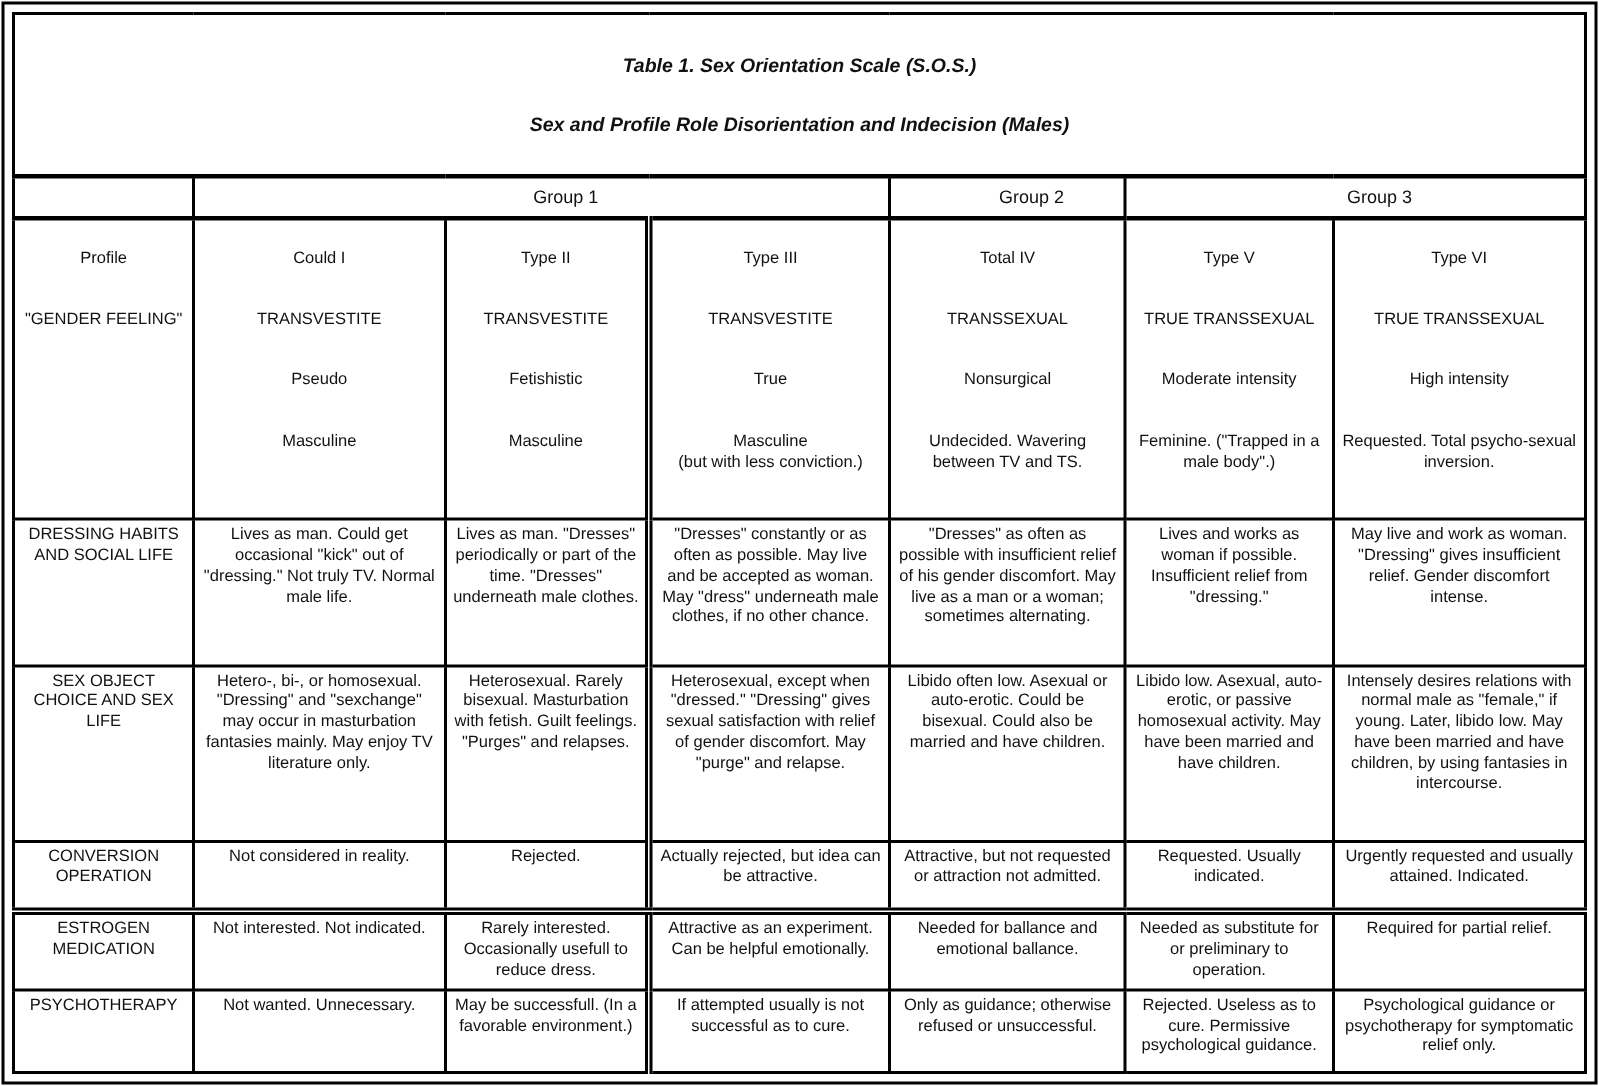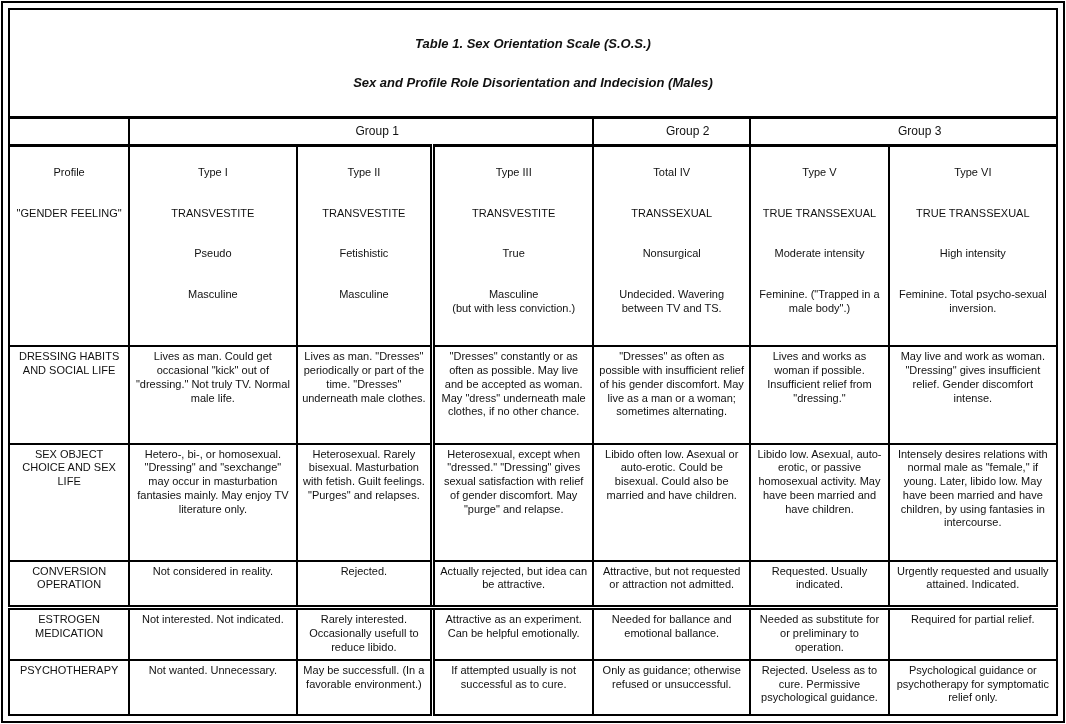--- a/index.html
+++ b/index.html
@@ -70,21 +70,21 @@
         <td>Group 2</td>
         <td colspan="2">Group 3</td>
       </tr>
 
       <tr class="profile-row">
         <td class="plabel">
           <div class="pline">Profile</div>
           <div class="pline">"GENDER FEELING"</div>
         </td>
         <td>
-          <div class="pline">Type I</div>
+          <div class="pline">Could I</div>
           <div class="pline">TRANSVESTITE</div>
           <div class="pline">Pseudo</div>
           <div class="pline">Masculine</div>
         </td>
         <td>
           <div class="pline">Type II</div>
           <div class="pline">TRANSVESTITE</div>
           <div class="pline">Fetishistic</div>
           <div class="pline">Masculine</div>
         </td>
@@ -104,21 +104,21 @@
         <td>
           <div class="pline">Type V</div>
           <div class="pline">TRUE TRANSSEXUAL</div>
           <div class="pline">Moderate intensity</div>
           <div class="pline">Feminine. ("Trapped in a male body".)</div>
         </td>
         <td>
           <div class="pline">Type VI</div>
           <div class="pline">TRUE TRANSSEXUAL</div>
           <div class="pline">High intensity</div>
-          <div class="pline">Feminine. Total psycho-sexual inversion.</div>
+          <div class="pline">Requested. Total psycho-sexual inversion.</div>
         </td>
       </tr>
 
       <tr class="row-dressing">
         <td>DRESSING HABITS AND SOCIAL LIFE</td>
         <td>Lives as man. Could get occasional "kick" out of "dressing." Not truly TV. Normal male life.</td>
         <td>Lives as man. "Dresses" periodically or part of the time. "Dresses" underneath male clothes.</td>
         <td class="dl">"Dresses" constantly or as often as possible. May live and be accepted as woman. May "dress" underneath male clothes, if no other chance.</td>
         <td>"Dresses" as often as possible with insufficient relief of his gender discomfort. May live as a man or a woman; sometimes alternating.</td>
         <td>Lives and works as woman if possible. Insufficient relief from "dressing."</td>
@@ -142,21 +142,21 @@
         <td>Rejected.</td>
         <td class="dl">Actually rejected, but idea can be attractive.</td>
         <td>Attractive, but not requested or attraction not admitted.</td>
         <td>Requested. Usually indicated.</td>
         <td>Urgently requested and usually attained. Indicated.</td>
       </tr>
 
       <tr class="row-estrogen">
         <td>ESTROGEN MEDICATION</td>
         <td>Not interested. Not indicated.</td>
-        <td>Rarely interested. Occasionally usefull to reduce libido.</td>
+        <td>Rarely interested. Occasionally usefull to reduce dress.</td>
         <td class="dl">Attractive as an experiment. Can be helpful emotionally.</td>
         <td>Needed for ballance and emotional ballance.</td>
         <td>Needed as substitute for or preliminary to operation.</td>
         <td>Required for partial relief.</td>
       </tr>
 
       <tr class="row-psychotherapy">
         <td>PSYCHOTHERAPY</td>
         <td>Not wanted. Unnecessary.</td>
         <td>May be successfull. (In a favorable environment.)</td>

